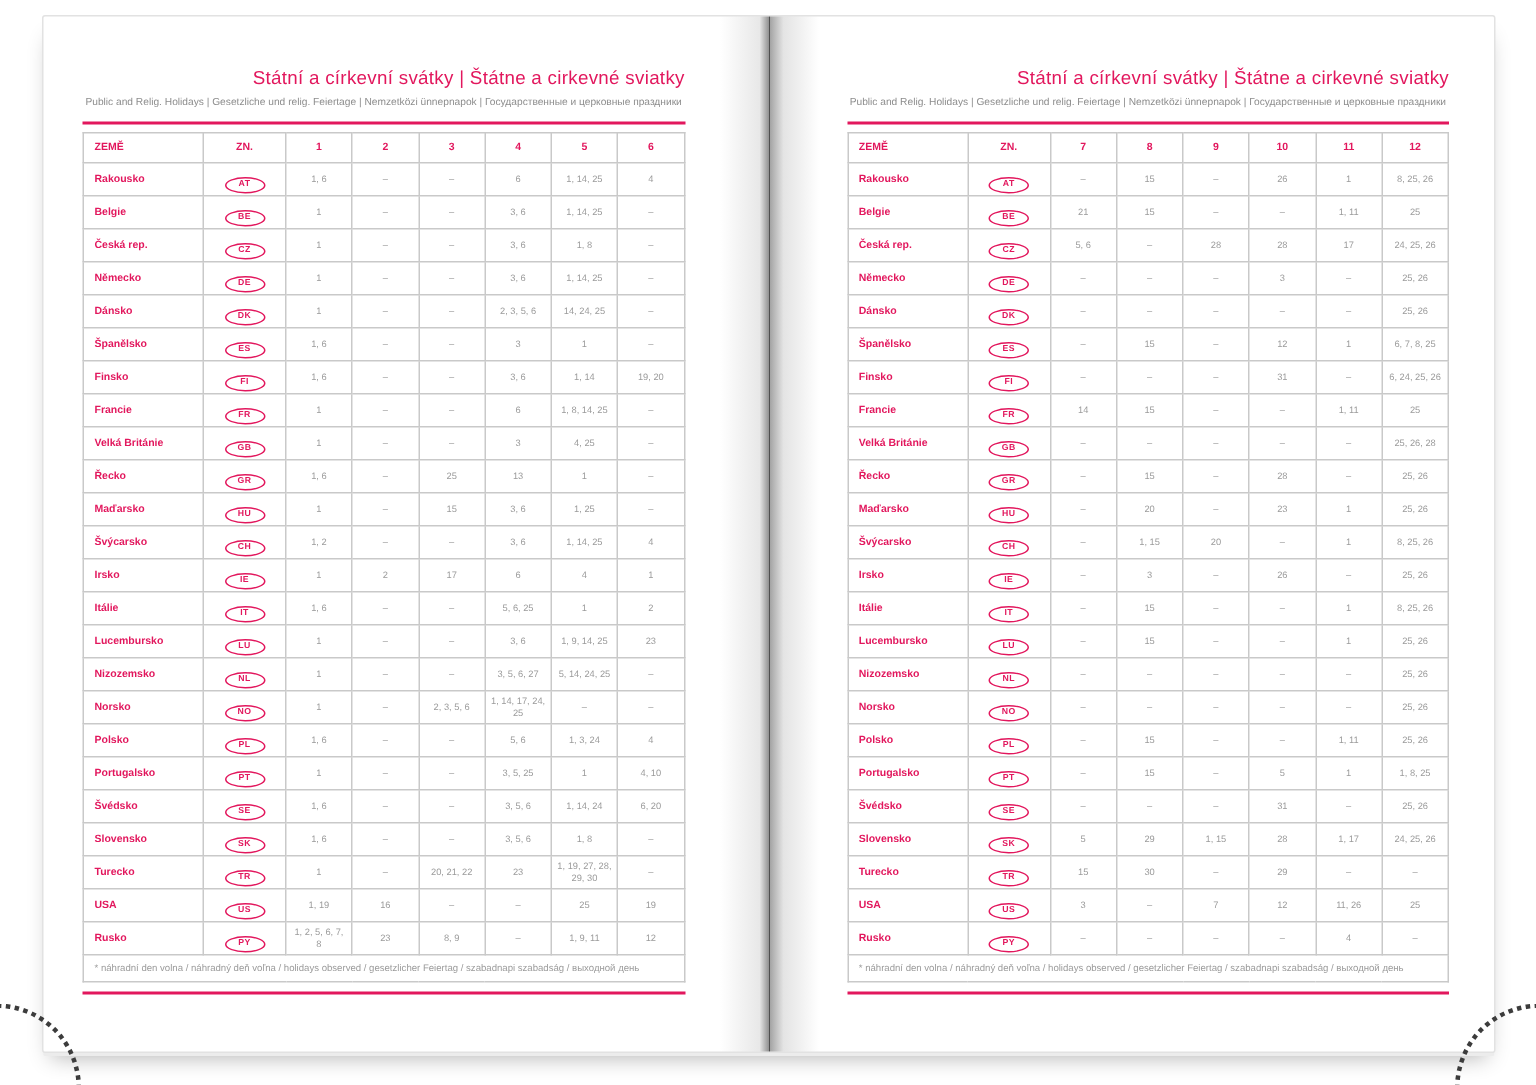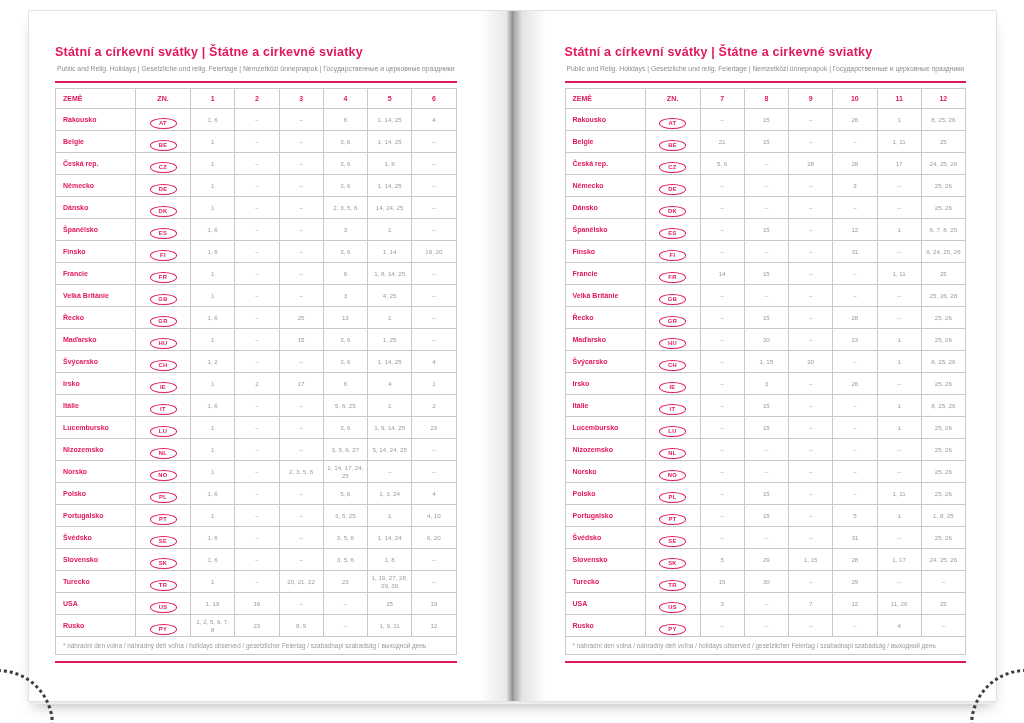--- a/index.html
+++ b/index.html
@@ -30,22 +30,22 @@
     pointer-events:none;
   }
 
   
   .spread{display:flex;height:100%;}
   .page{width:50%;box-sizing:border-box;padding-top:34px;}
   .page.left {padding-left:26px;padding-right:56px;}
   .page.right{padding-left:52px;padding-right:30px;}
 
   .page-title{
-    margin:0;text-align:left;color:var(--accent);
-    font-size:12.5px;font-weight:bold;letter-spacing:0.2px;line-height:15px;
+    margin:0;text-align:right;color:var(--accent);
+    font-size:12.5px;font-weight:normal;letter-spacing:0.2px;line-height:15px;
   }
   .page-subtitle{
     margin:4px 0 0 0;text-align:center;color:#8d8d8d;
     font-size:6.8px;line-height:9px;
   }
   .rule{height:2px;background:var(--accent);border:none;}
   .rule.top{margin-top:8px;}
   .rule.bottom{margin-top:6px;}
 
   

